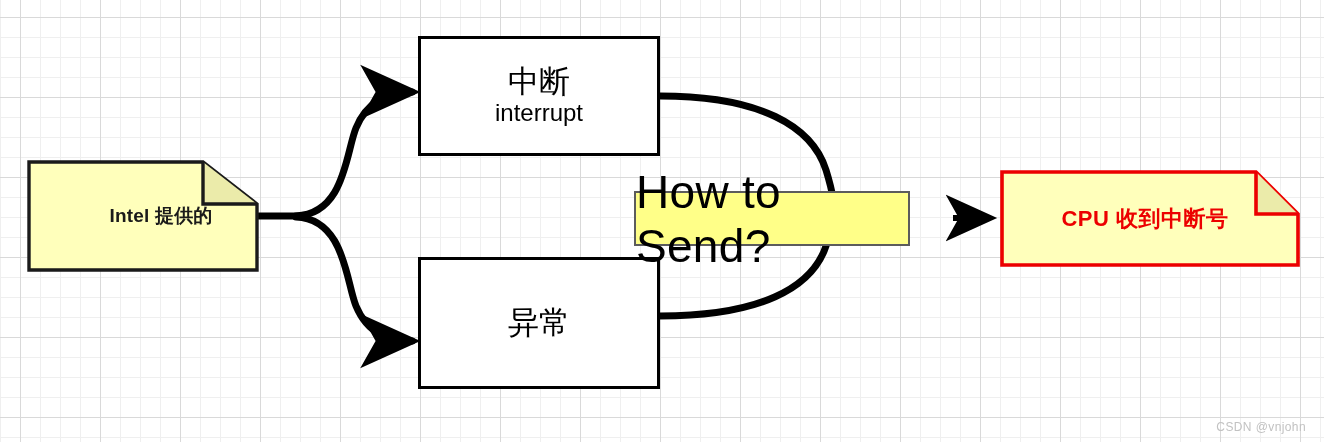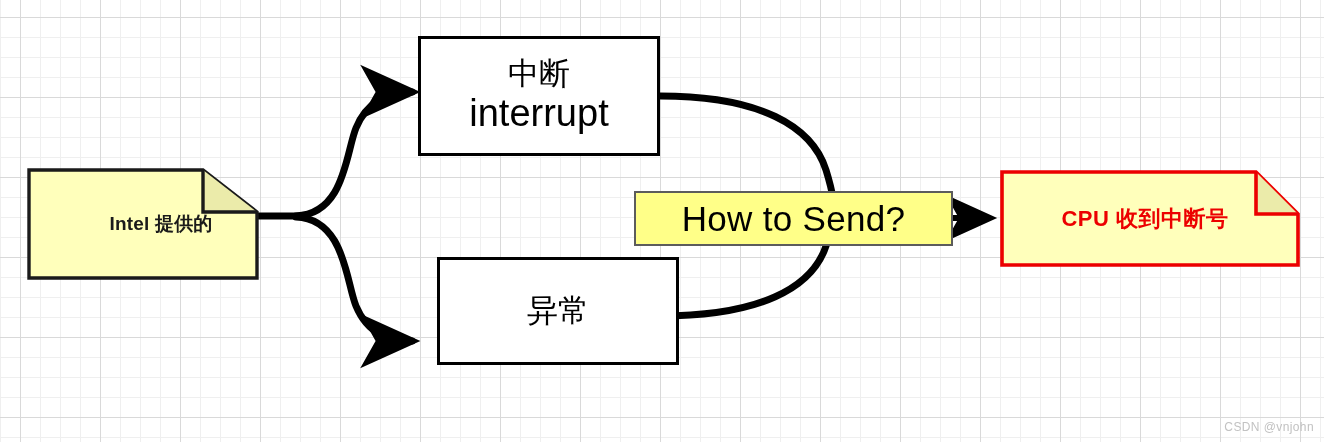--- a/index.html
+++ b/index.html
@@ -39,21 +39,21 @@
     inset: 0;
     display: flex;
     flex-direction: column;
     align-items: center;
     justify-content: center;
     text-align: center;
     line-height: 1.18;
   }
   
   #note-intel {
-    left: 27px; top: 168px;
+    left: 27px; top: 160px;
     width: 268px; height: 112px;
   }
   #note-intel .note-outline {
     position: absolute;
     inset: 0;
   }
   #note-intel .note-label {
     font-size: 19px;
     font-weight: bold;
     color: #1a1a1a;
@@ -83,43 +83,43 @@
     justify-content: center;
     line-height: 1.12;
     color: #000000;
   }
   #box-interrupt {
     left: 418px; top: 36px;
     width: 242px; height: 120px;
   }
   #box-exception {
     left: 418px; top: 257px;
-    width: 242px; height: 108px; margin-left: 19px;
+    width: 242px; height: 132px;
   }
   .pbox .line-cn { font-size: 31px; }
-  .pbox .line-en { font-size: 38px; }
+  .pbox .line-en { font-size: 24px; }
   
   #label-howto {
     position: absolute;
     left: 634px; top: 191px;
-    width: 319px; height: 55px;
+    width: 276px; height: 55px;
     box-sizing: border-box;
     background: #ffff88;
     border: 2px solid #5c5c5c;
     display: flex;
     align-items: center;
     justify-content: center;
-    font-size: 35px;
+    font-size: 46px;
     color: #000000;
     letter-spacing: 0.3px;
   }
   
   #watermark {
     position: absolute;
-    right: 10px;
+    right: 18px;
     bottom: 8px;
     font-size: 12px;
     color: #c2c2c2;
     letter-spacing: 0.4px;
     user-select: none;
   }
 </style>
 </head>
 <body>
 

